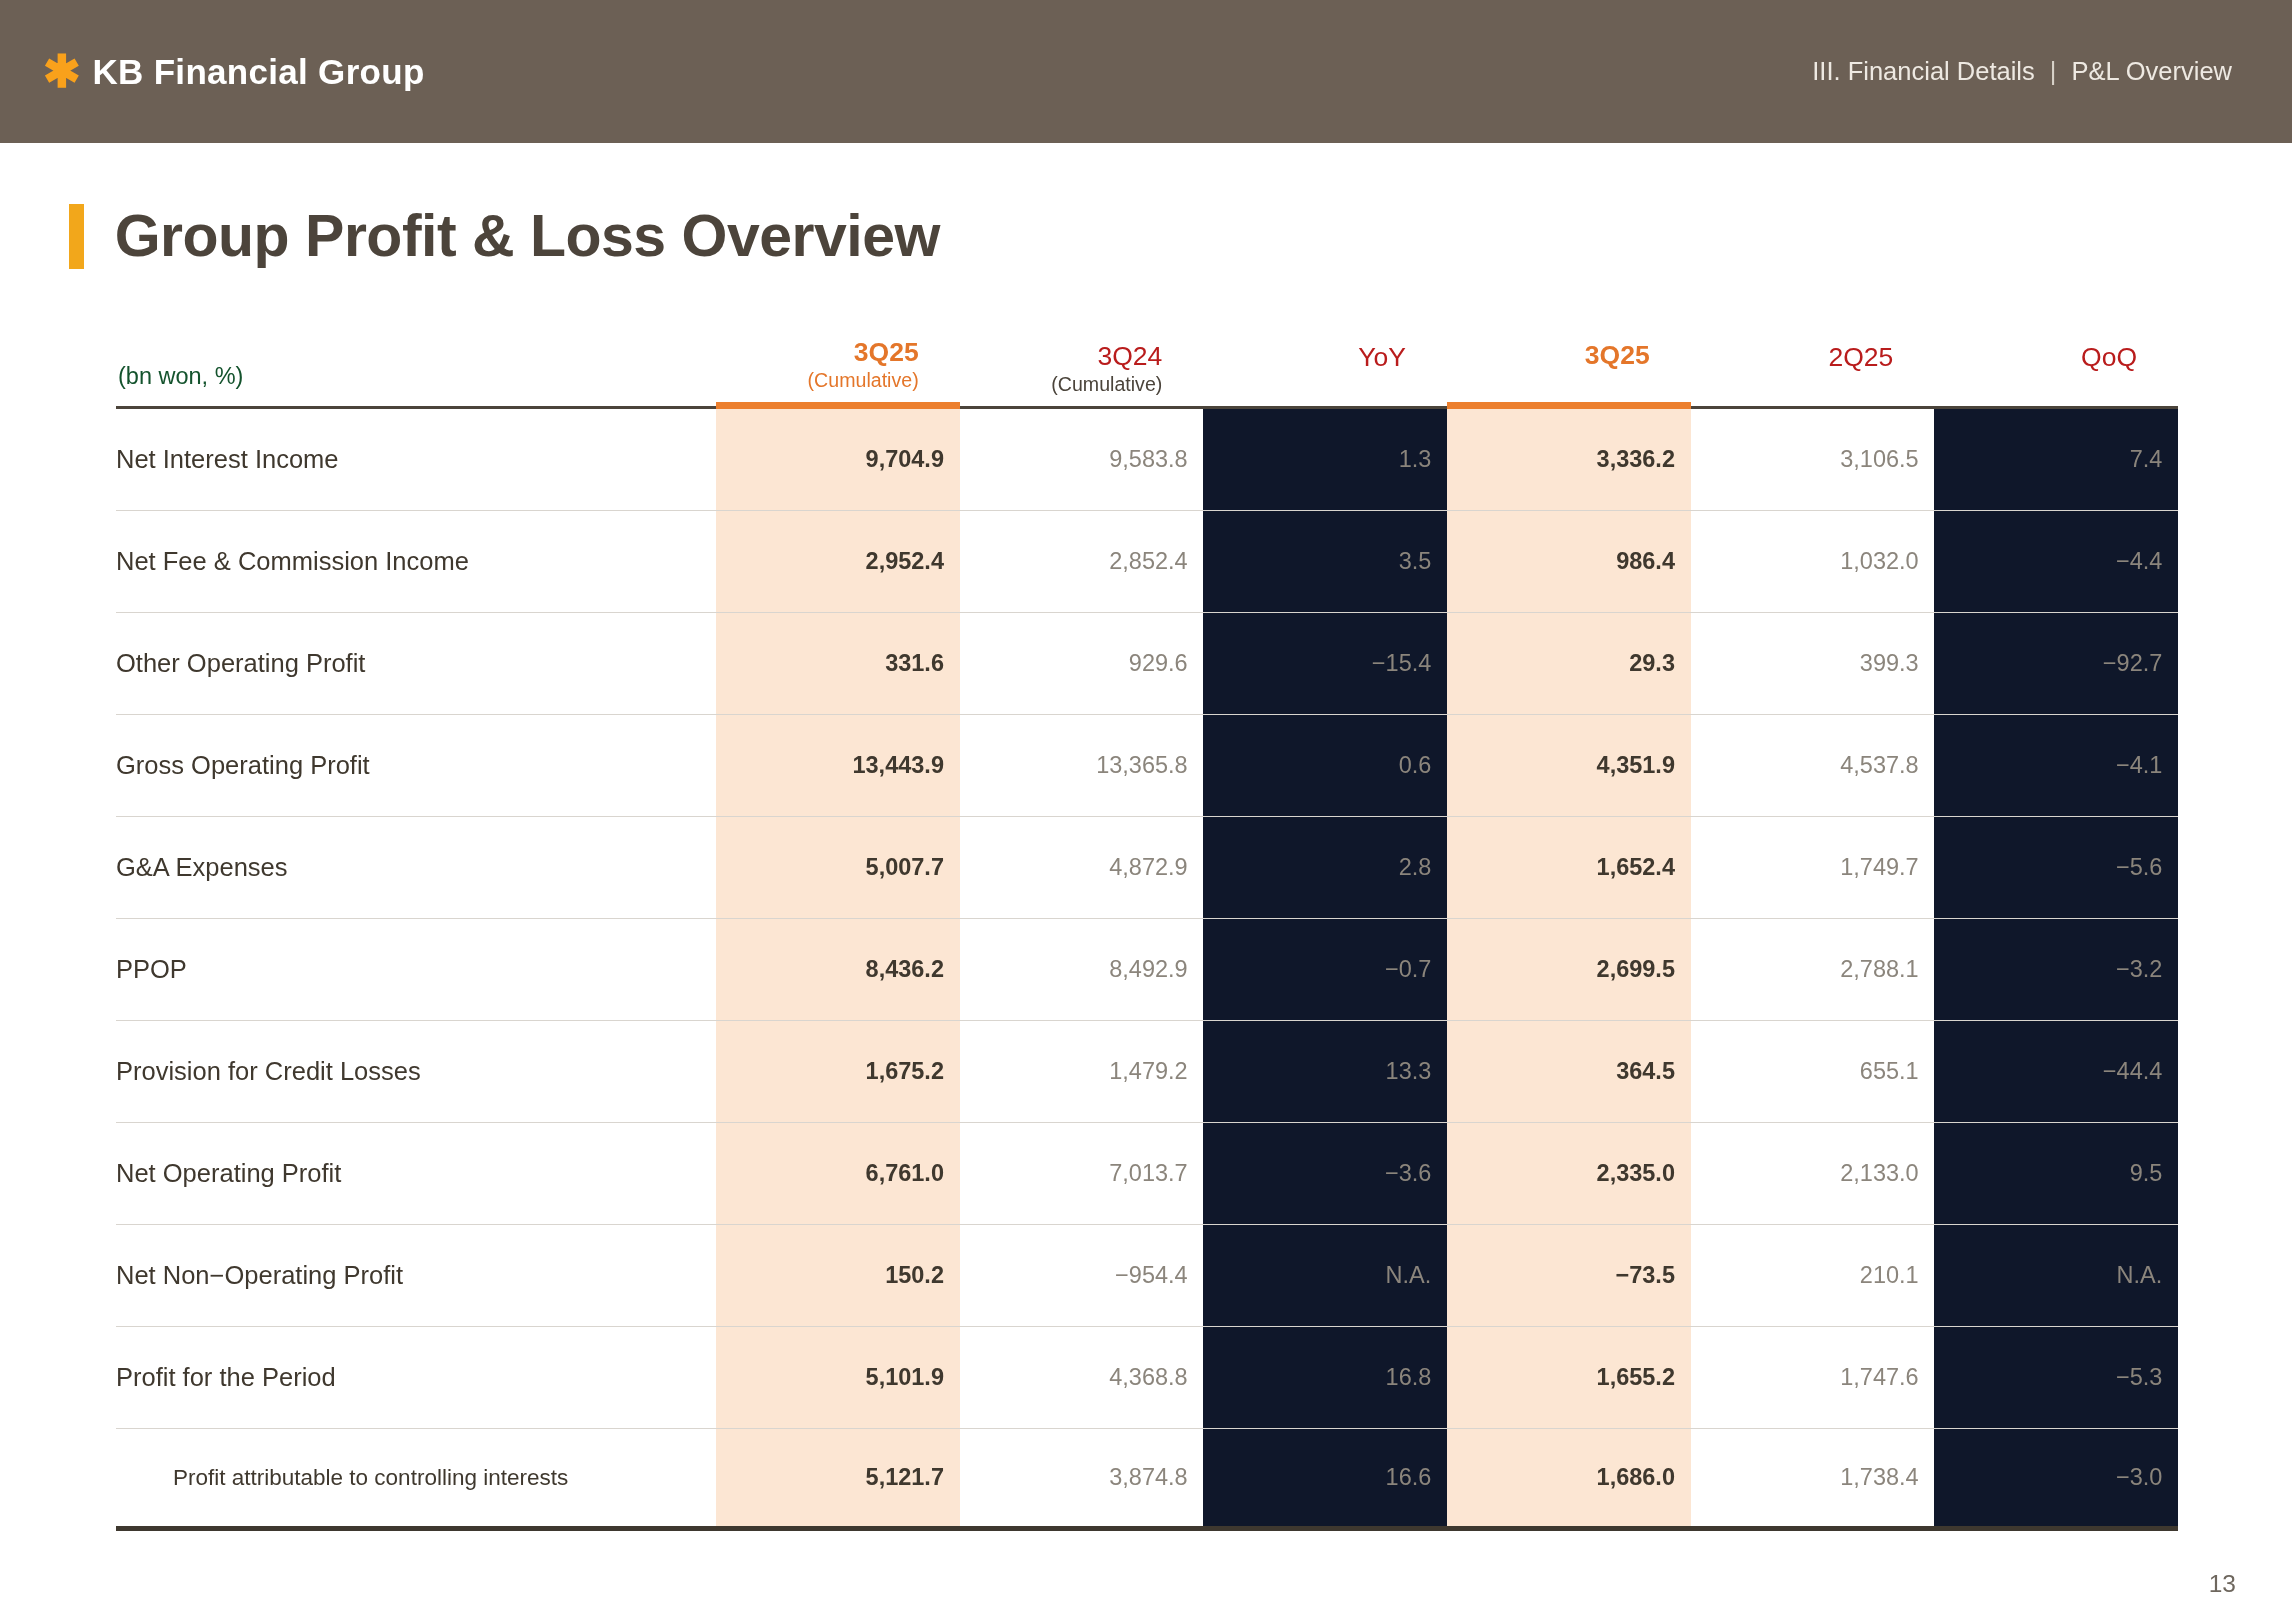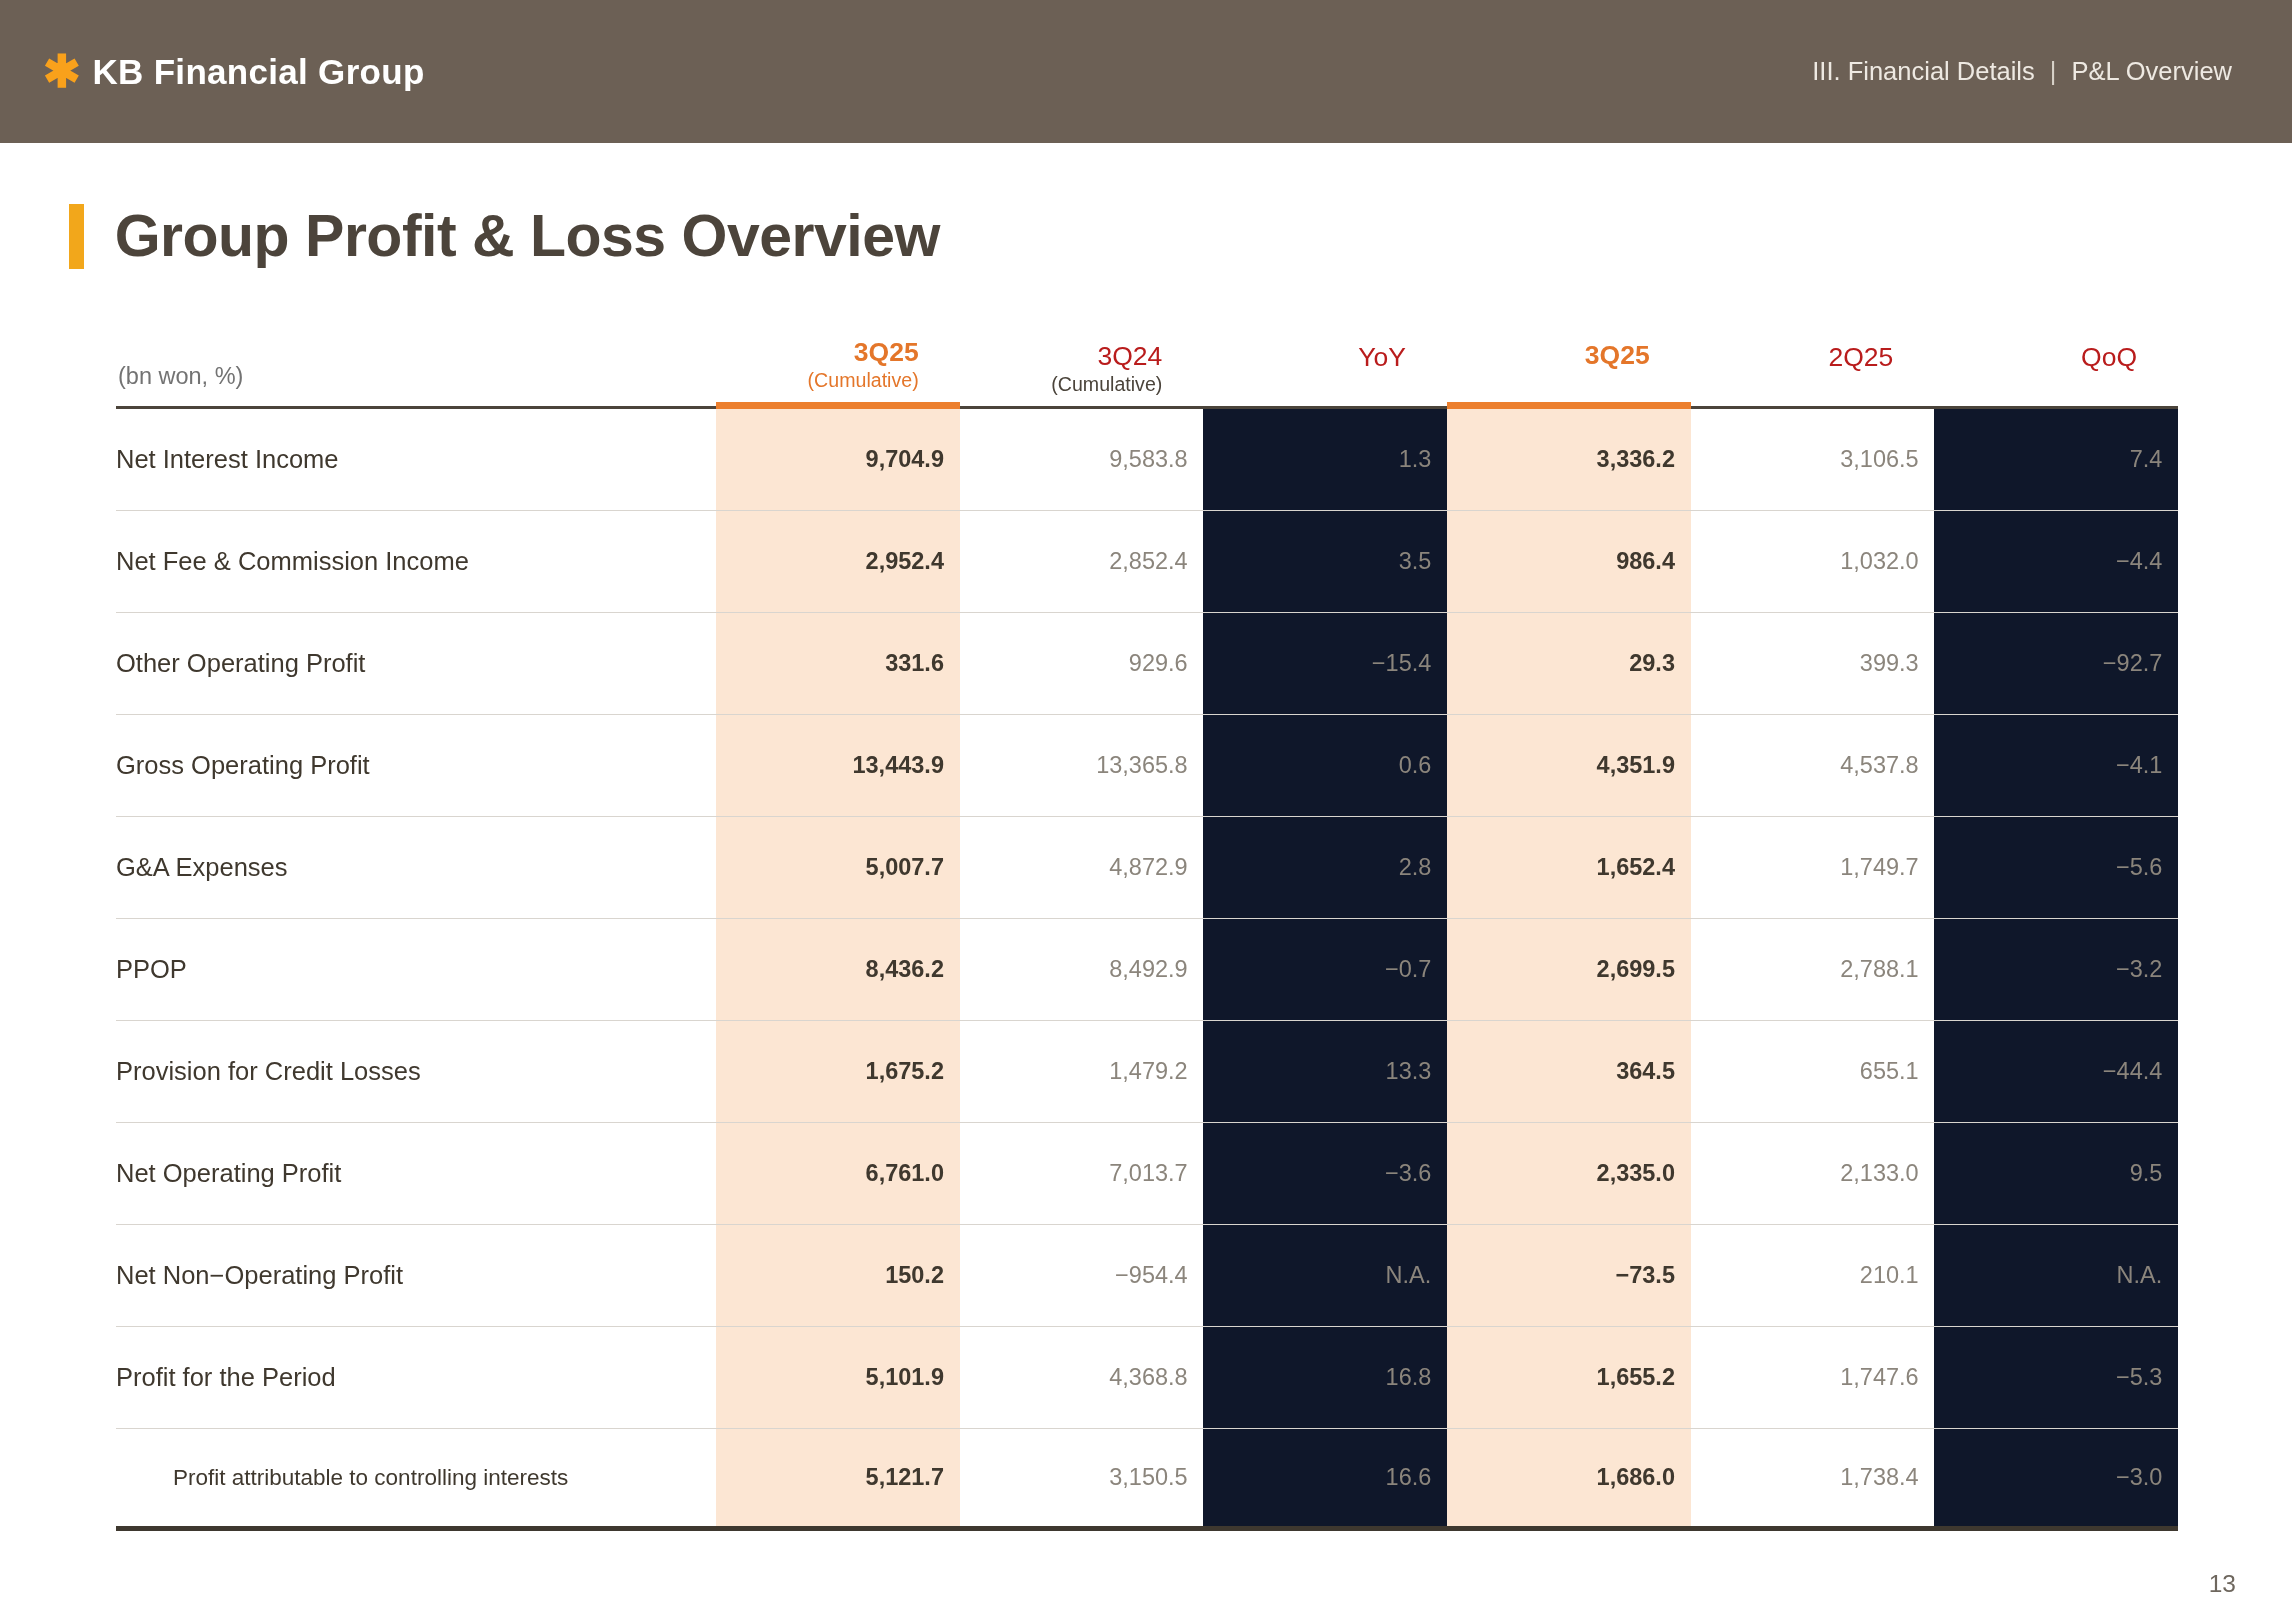--- a/index.html
+++ b/index.html
@@ -23,21 +23,21 @@
 
   
   .pl-table { position:absolute; left:116px; top:331px; width:2062px; }
   .thead, .trow { display:grid; grid-template-columns:600px repeat(6, 1fr); }
   .thead { height:78px; }
   .thead .cell { display:flex; flex-direction:column; justify-content:flex-end; align-items:flex-end;
                  padding:0 41px 9.8px 0; border-bottom:3.9px solid #4b443b; }
   .thead .cell.label-cell { align-items:flex-start; padding-left:2px; }
   .thead .cell.col-orange { border-bottom:7.8px solid #ec7f2e; }
   .thead .cell.single { padding-bottom:21.6px;justify-content:center; }
-  .unit { font-size:23.5px; color:#737373; padding-bottom:5.9px; }
+  .unit { font-size:23.5px; color:#14532d; padding-bottom:5.9px; }
   .h1 { font-size:26.5px; font-weight:500; color:#b91c1c; line-height:1.15; }
   .h2 { font-size:19.6px; font-weight:400; color:#4b443b; line-height:1.25;text-align:right; }
   .orange-text .h1 { color:#e4762a; font-weight:700; }
   .orange-text .h2 { color:#e4762a; font-weight:500; }
 
   .trow { height:102px; border-bottom:1px solid #d9d5cf; }
   .trow.last { border-bottom:5.9px solid #3e382f; }
   .cell.label-cell { display:flex; align-items:center; font-size:25.5px; font-weight:500; color:#3f382e; }
   .trow .cell.label-cell.indent { padding-left:57px; font-size:22.5px; }
   .cell.val { display:flex; align-items:center; justify-content:flex-end; padding-right:15.7px;
@@ -182,21 +182,21 @@
           <div class="cell val col-orange">5,101.9</div>
           <div class="cell val col-plain">4,368.8</div>
           <div class="cell val col-gray">16.8</div>
           <div class="cell val col-orange">1,655.2</div>
           <div class="cell val col-plain">1,747.6</div>
           <div class="cell val col-gray">−5.3</div>
         </div>
         <div class="trow last">
           <div class="cell label-cell indent">Profit attributable to controlling interests</div>
           <div class="cell val col-orange">5,121.7</div>
-          <div class="cell val col-plain">3,150.5</div>
+          <div class="cell val col-plain">3,874.8</div>
           <div class="cell val col-gray">16.6</div>
           <div class="cell val col-orange">1,686.0</div>
           <div class="cell val col-plain">1,738.4</div>
           <div class="cell val col-gray">−3.0</div>
         </div>
       </div>
   </div>
 
   <div class="page-number">13</div>
 

